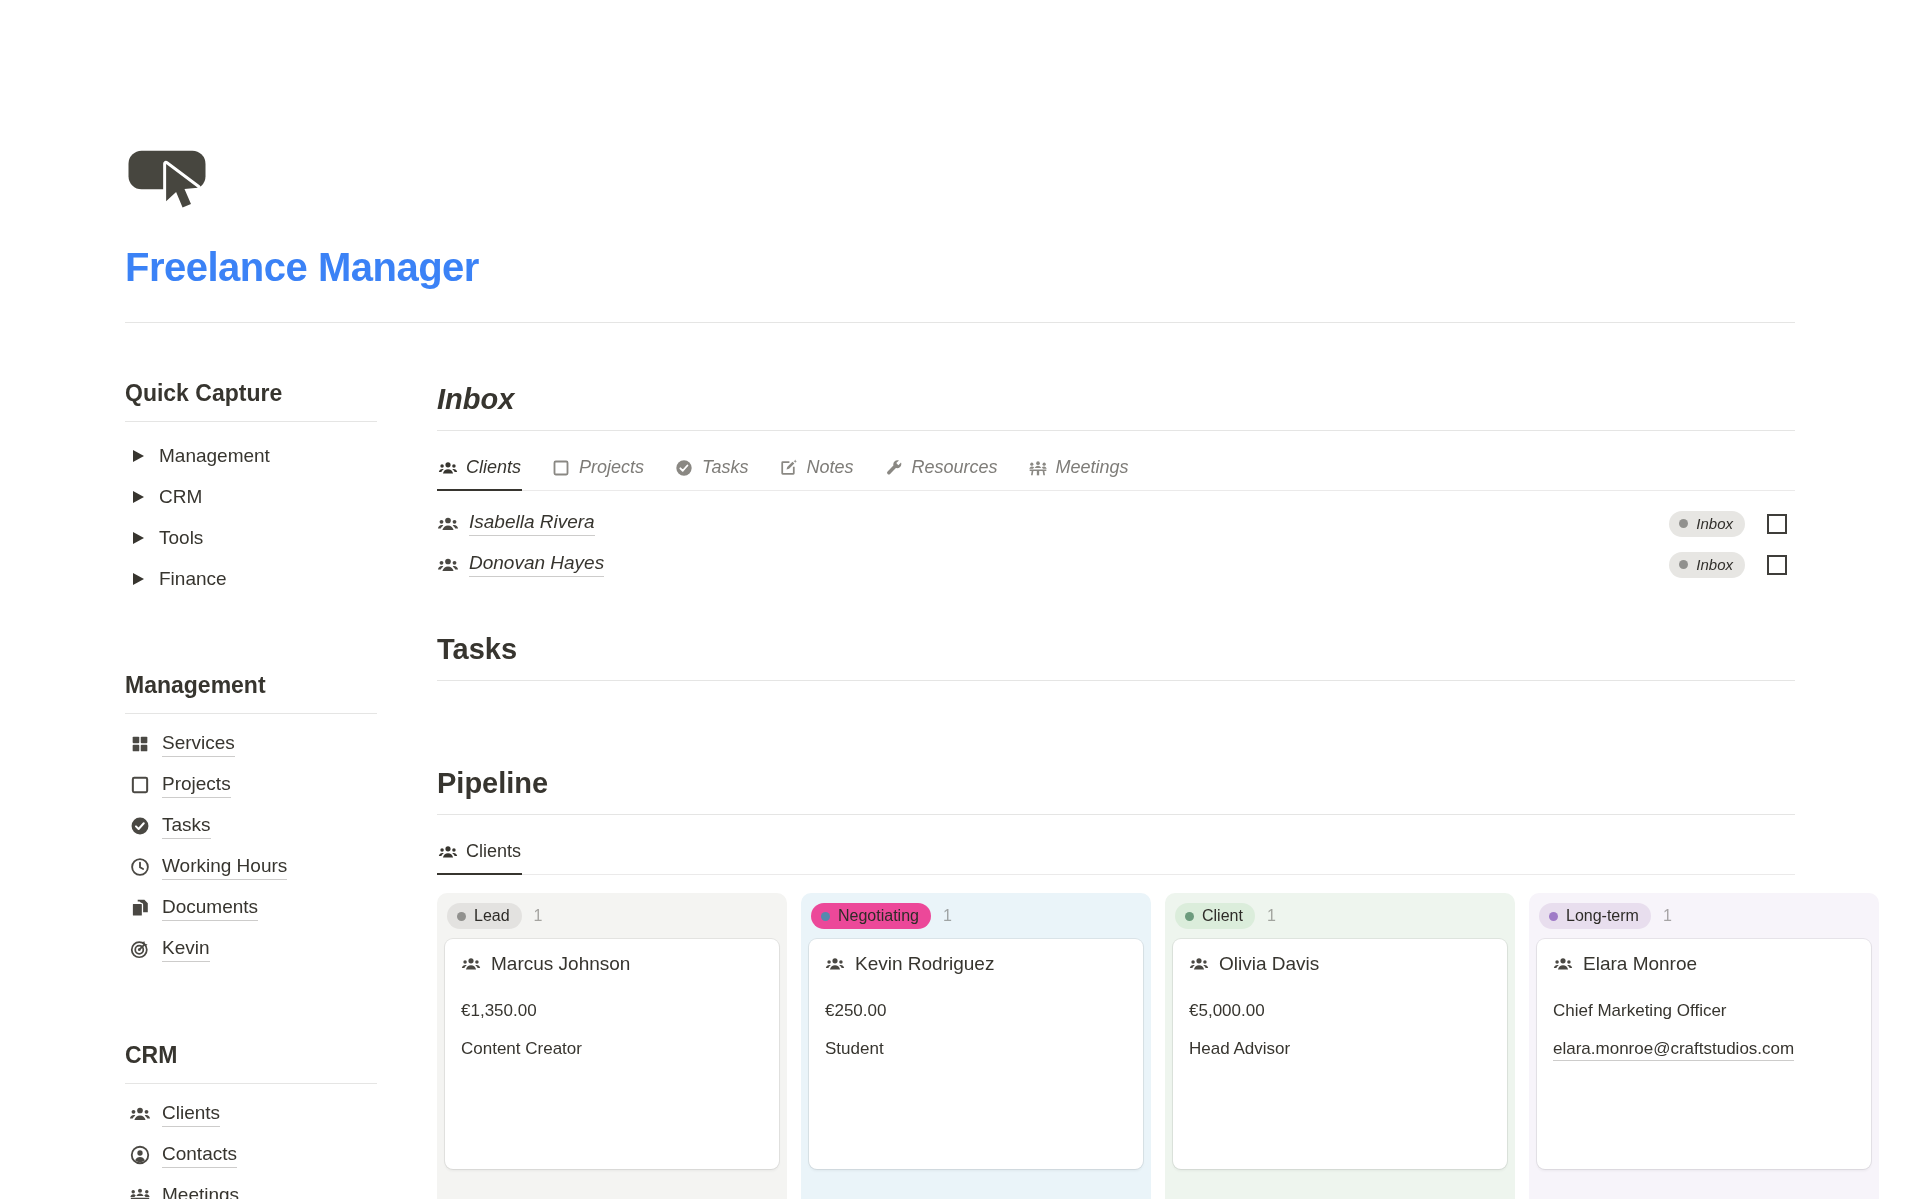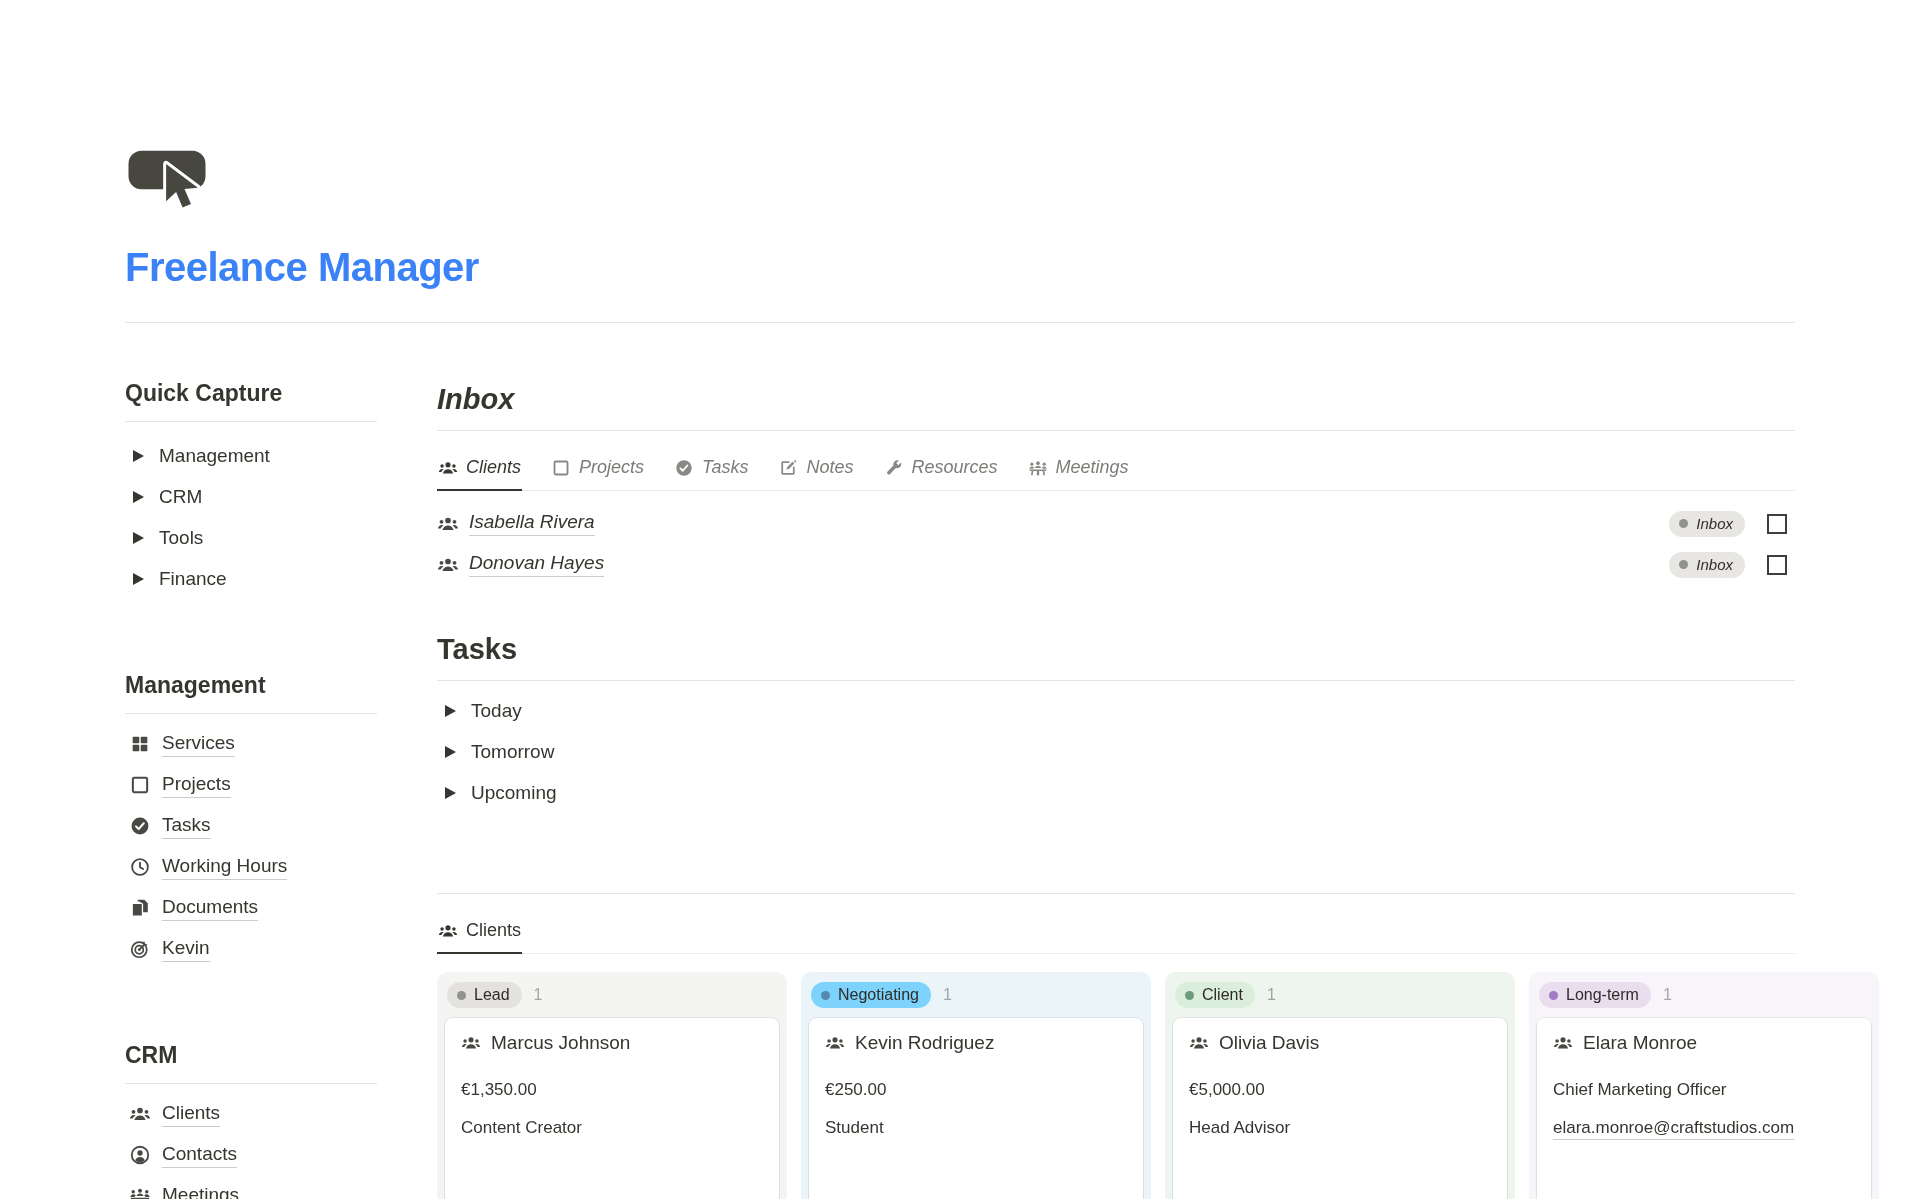--- a/index.html
+++ b/index.html
@@ -327,37 +327,24 @@
               <span>Inbox</span>
             </span>
             <span class="checkbox"></span>
           </div>
         </div>
       </section>
 
       <section class="main-section sec-tasks">
         <h2>Tasks</h2>
         <hr class="rule main-rule">
-        <div class="group-list">
-          <div class="toggle-item">
-            <span class="tri"></span>
-            <span>Today</span>
-          </div>
-          <div class="toggle-item">
-            <span class="tri"></span>
-            <span>Tomorrow</span>
-          </div>
-          <div class="toggle-item">
-            <span class="tri"></span>
-            <span>Upcoming</span>
-          </div>
-        </div>
       </section>
 
       <section class="main-section sec-pipeline">
+        <h2>Pipeline</h2>
         <hr class="rule main-rule">
         <div class="tabbar">
           <div class="tab active">
             <span class="icon i20">
                 <svg viewBox="0 0 24 24" fill="currentColor">
                   <circle cx="12" cy="8.2" r="3.1"></circle>
                   <path d="M5.9 18.5c.7-3.1 3.1-5 6.1-5s5.4 1.9 6.1 5z"></path>
                   <circle cx="4.9" cy="9.6" r="2.1"></circle>
                   <path d="M1 16.8c.5-2.2 2.1-3.6 4.2-3.6.6 0 1.2.1 1.7.4-1.4 1-2.4 2.1-2.9 3.2z"></path>
                   <circle cx="19.1" cy="9.6" r="2.1"></circle>
@@ -392,21 +379,21 @@
                   </span>
                 <span>Marcus Johnson</span>
               </div>
               <div class="card-line">€1,350.00</div>
               <div class="card-line">Content Creator</div>
             </div>
           </div>
 
           <div class="col" style="background-color: rgb(234, 244, 249);">
             <div class="col-head">
-              <span class="pill" style="background-color: #7dd3fc; justify-content: flex-end;">
+              <span class="pill" style="background-color: #ec4899; justify-content: flex-end;">
                 <span class="dot" style="background-color: rgb(85, 137, 174);"></span>
                 <span>Negotiating</span>
               </span>
               <span class="count">1</span>
             </div>
             <div class="card">
               <div class="card-name">
                 <span class="icon i20">
                     <svg viewBox="0 0 24 24" fill="currentColor">
                       <circle cx="12" cy="8.2" r="3.1"></circle>

